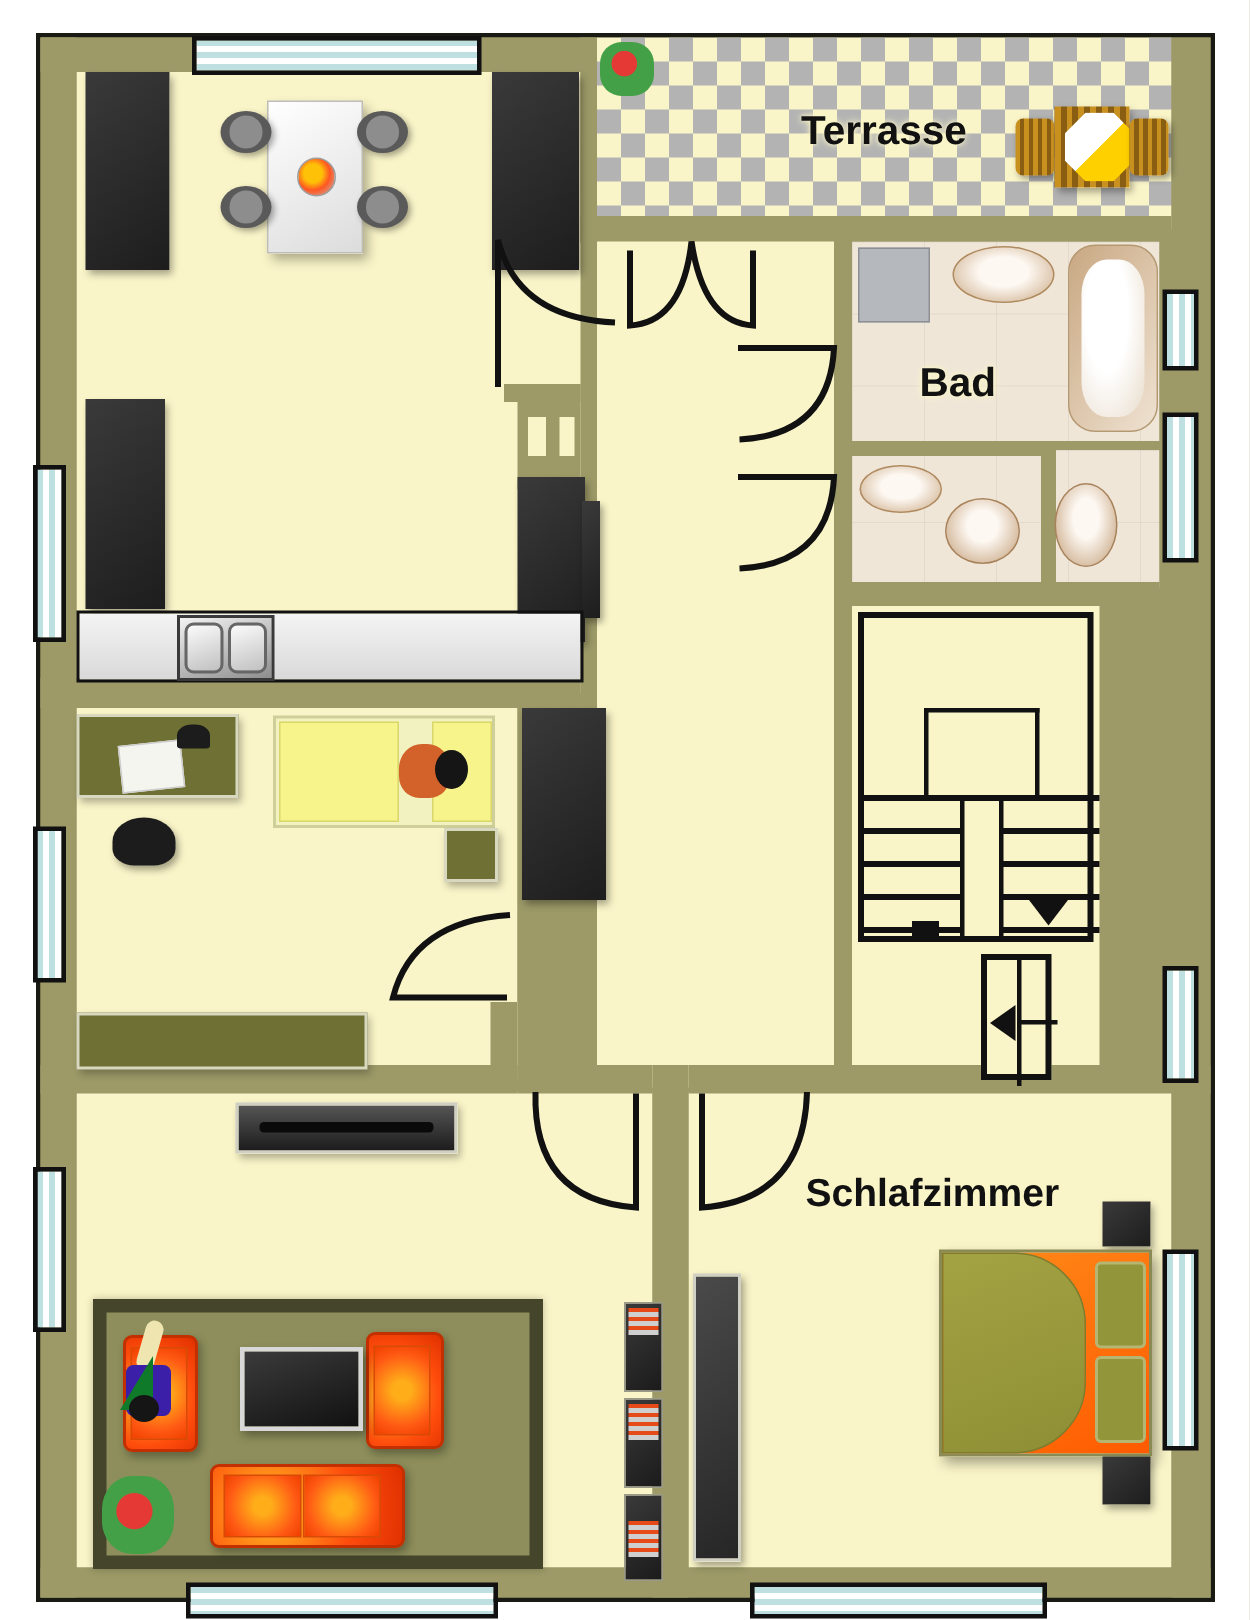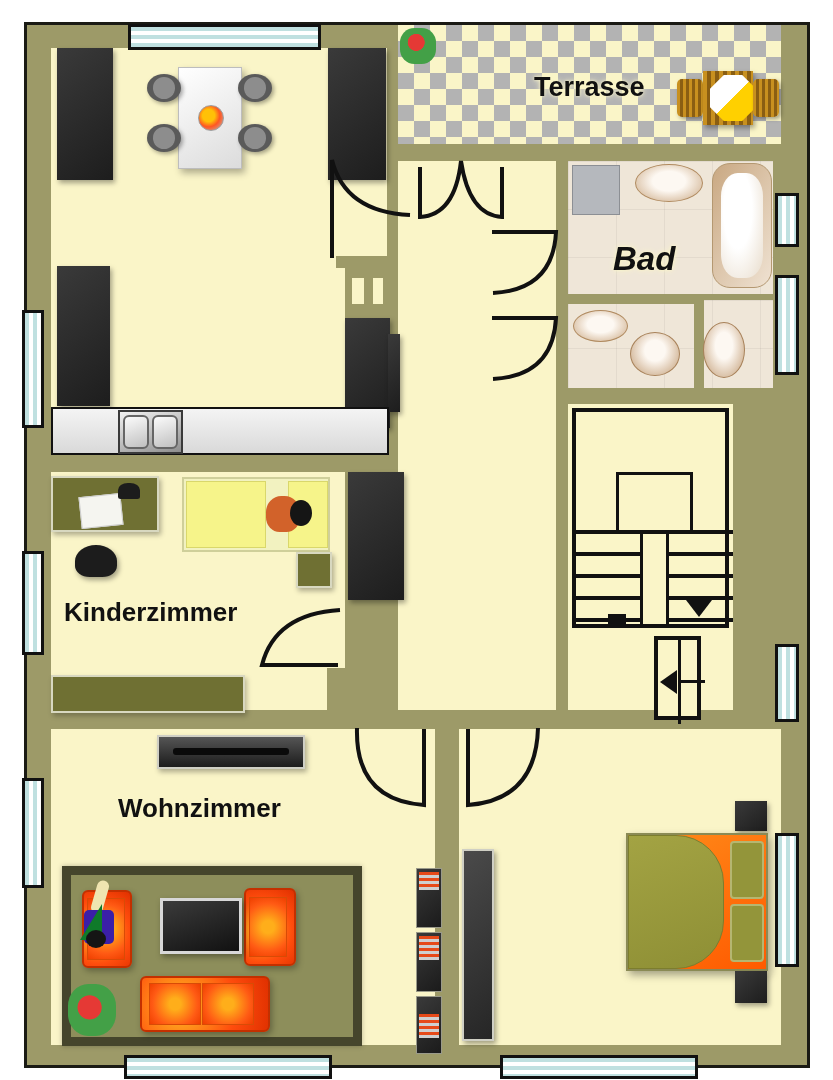--- a/index.html
+++ b/index.html
@@ -324,17 +324,16 @@
 
       <path d="M340,610 Q275,614 262,665 L338,665"></path>
 
       <path d="M357,728 Q355,800 424,805 L424,729"></path>
 
       <path d="M538,728 Q536,800 468,805 L468,729"></path>
     </g>
   </svg>
 
   <div class="label" style="left:534px;top:72px;font-size:27px;">Terrasse</div>
-  <div class="label" style="left:613px;top:240px;font-size:33px;font-style:italic;">Bad</div>
-  <div class="label" style="left:64px;top:597px;font-size:26px;">Kinderzimmer</div>
-  <div class="label" style="left:118px;top:793px;font-size:26px;">Wohnzimmer</div>
+  <div class="label" style="left:613px;top:240px;font-size:27px;">Bad</div>
+  <div class="label" style="left:537px;top:780px;font-size:26px;">Schlafzimmer</div>
 
 </div>
 
 </body></html>

